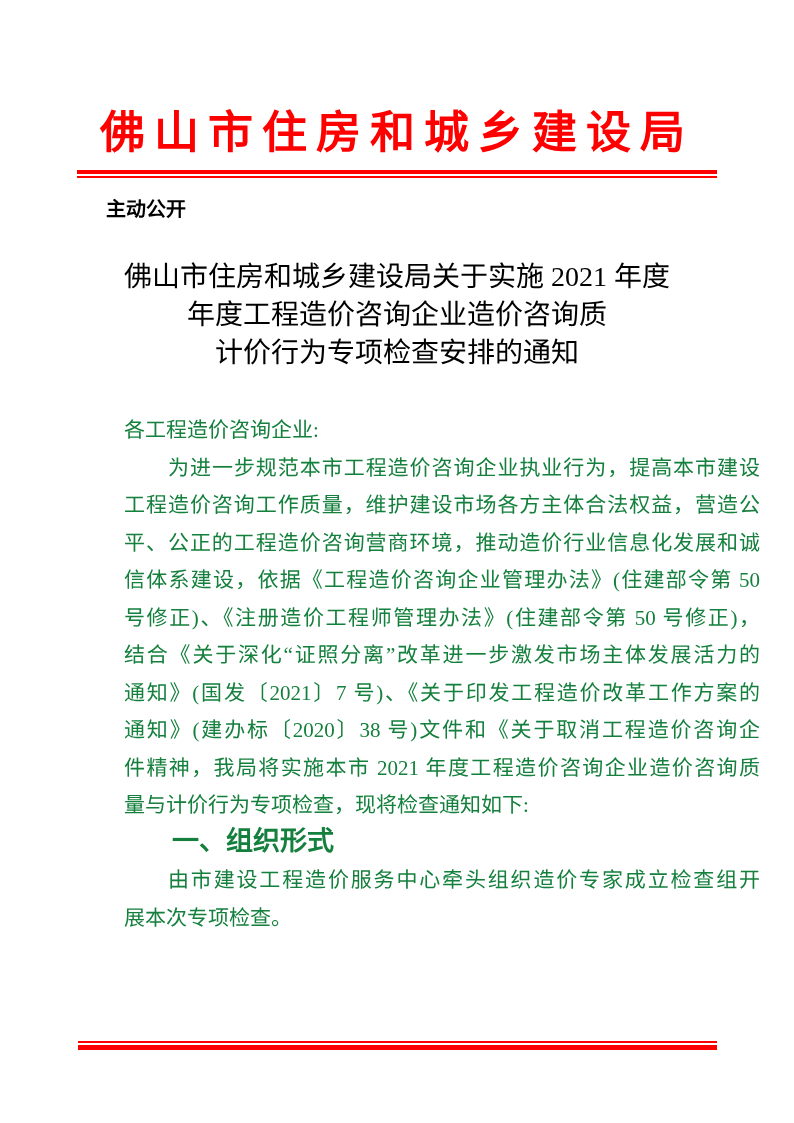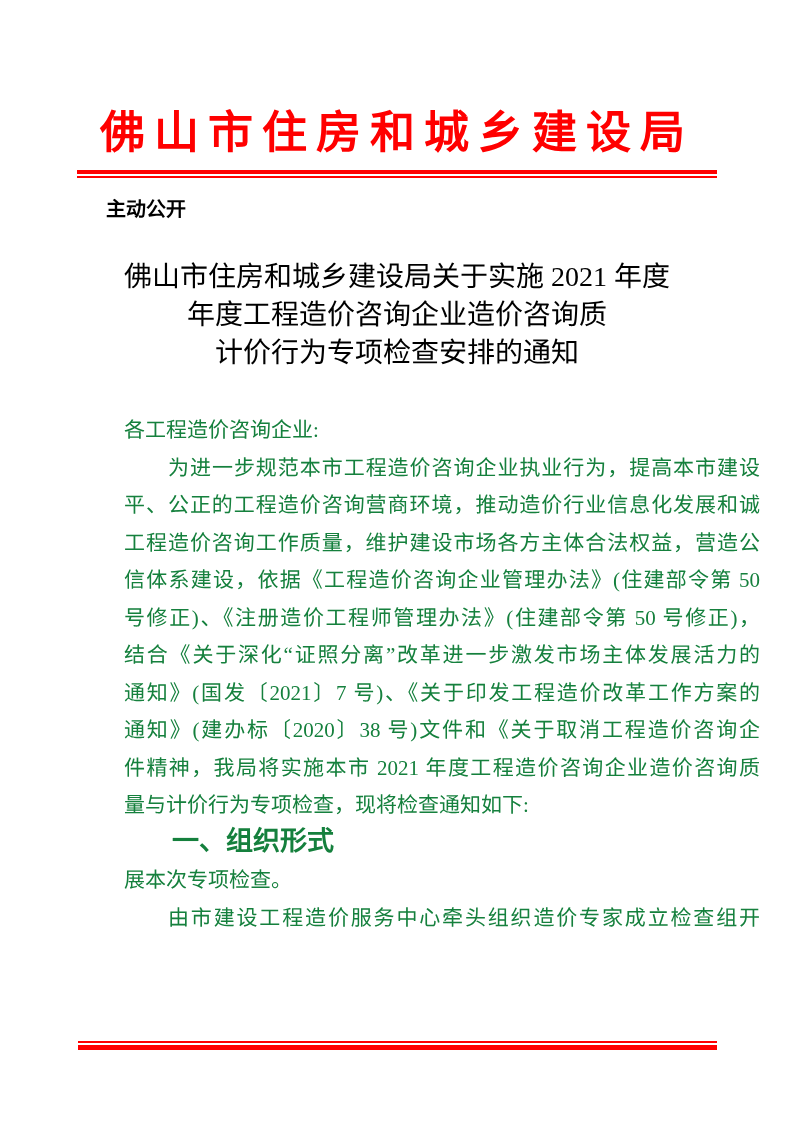--- a/index.html
+++ b/index.html
@@ -131,32 +131,32 @@
 
   <div class="doc-title">
     <div>佛山市住房和城乡建设局关于实施 2021 年度</div>
     <div>年度工程造价咨询企业造价咨询质</div>
     <div>计价行为专项检查安排的通知</div>
   </div>
 
   <div class="body-block">
     <div class="line">各工程造价咨询企业:</div>
     <div class="line just indent">为进一步规范本市工程造价咨询企业执业行为，提高本市建设</div>
+    <div class="line just">工程造价咨询工作质量，维护建设市场各方主体合法权益，营造公</div>
     <div class="line just">平、公正的工程造价咨询营商环境，推动造价行业信息化发展和诚</div>
-    <div class="line just">工程造价咨询工作质量，维护建设市场各方主体合法权益，营造公</div>
     <div class="line just">信体系建设，依据《工程造价咨询企业管理办法》(住建部令第 50</div>
     <div class="line just">号修正)、《注册造价工程师管理办法》(住建部令第 50 号修正)，</div>
     <div class="line just">结合《关于深化“证照分离”改革进一步激发市场主体发展活力的</div>
     <div class="line just">通知》(国发〔2021〕7 号)、《关于印发工程造价改革工作方案的</div>
     <div class="line just">通知》(建办标〔2020〕38 号)文件和《关于取消工程造价咨询企</div>
     <div class="line just">件精神，我局将实施本市 2021 年度工程造价咨询企业造价咨询质</div>
     <div class="line">量与计价行为专项检查，现将检查通知如下:</div>
     <div class="line heading">一、组织形式</div>
+    <div class="line just indent">由市建设工程造价服务中心牵头组织造价专家成立检查组开</div>
     <div class="line">展本次专项检查。</div>
-    <div class="line just indent">由市建设工程造价服务中心牵头组织造价专家成立检查组开</div>
   </div>
 
   <div class="footer-rule">
     <div class="thin"></div>
     <div class="gap"></div>
     <div class="thick"></div>
   </div>
 
 </div>
 

